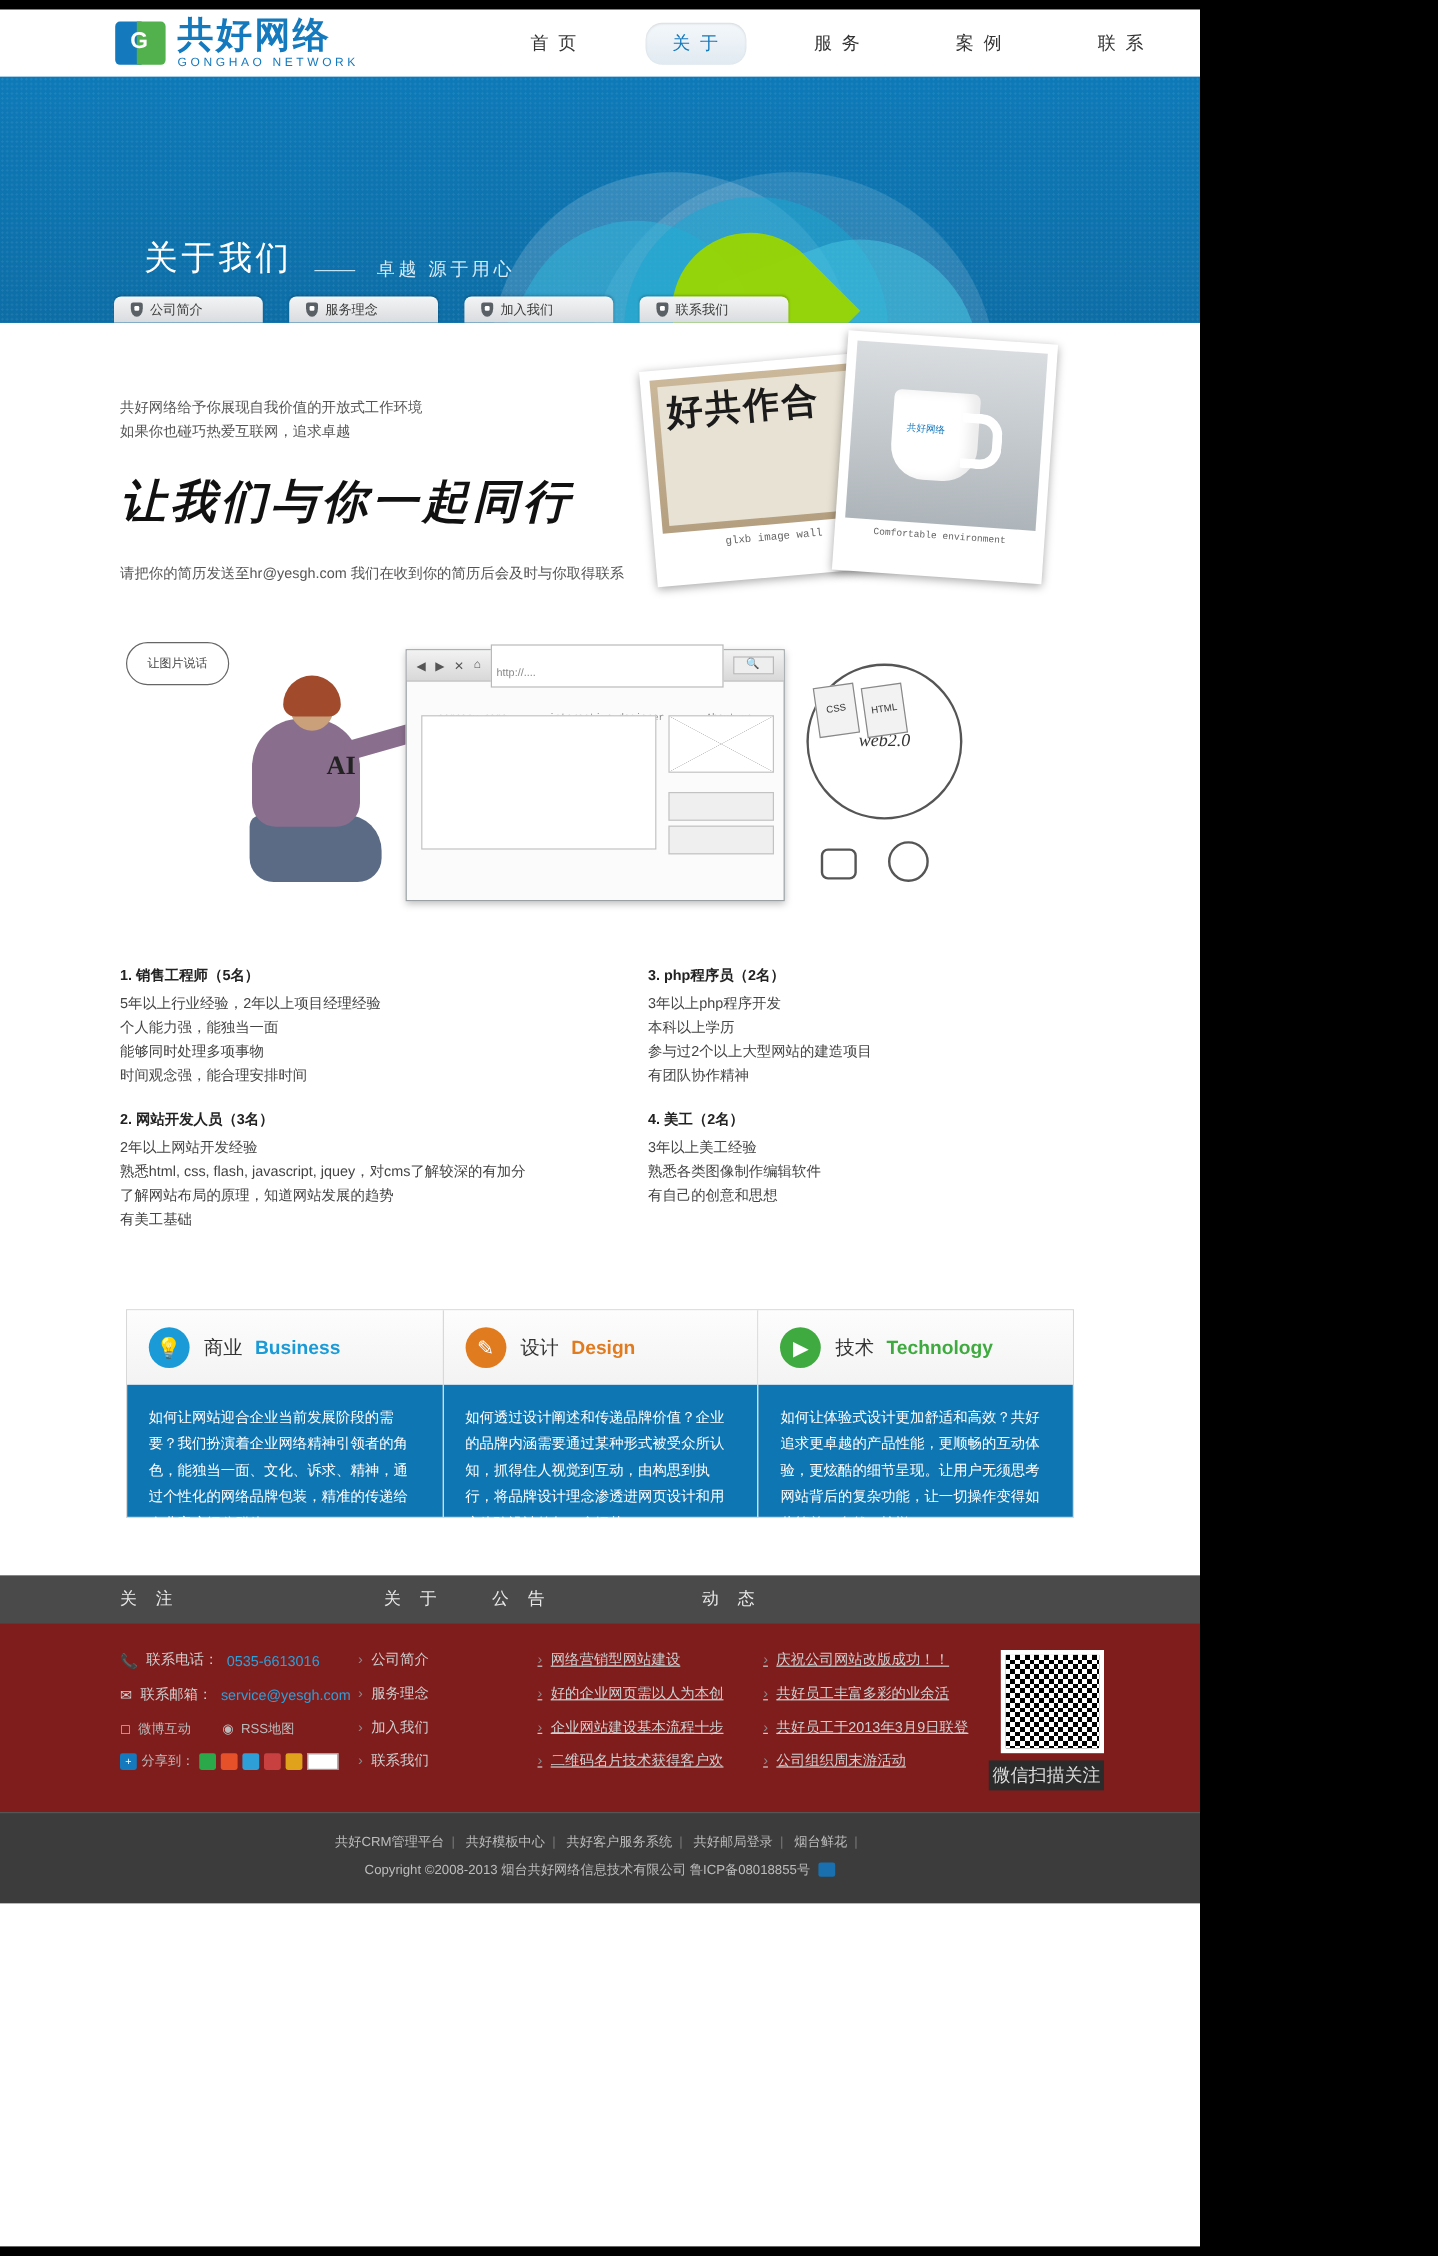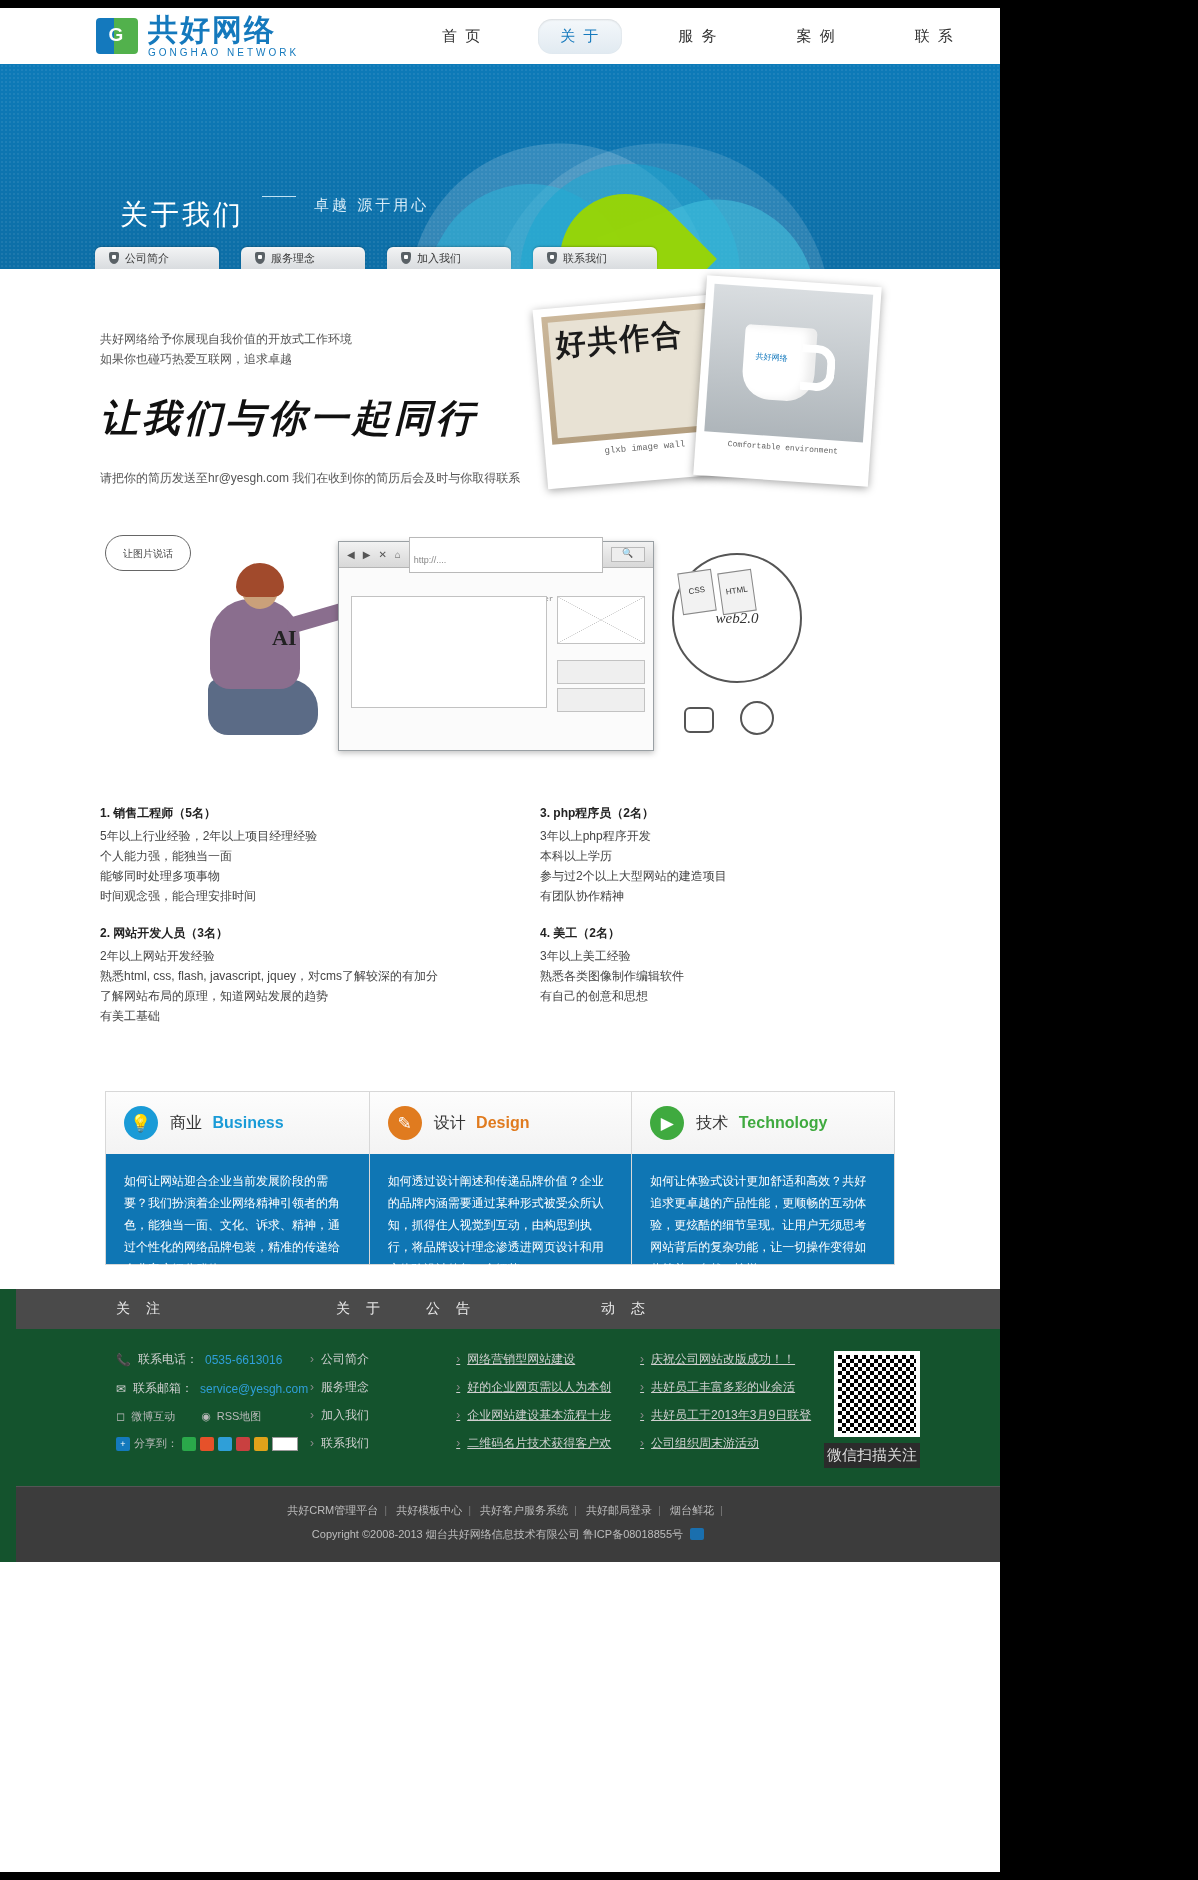--- a/index.html
+++ b/index.html
@@ -89,21 +89,21 @@
   .petal {
     position:absolute; border-radius:50% 50% 50% 0;
     opacity:.55;
   }
   .p1 { left:430px; top:120px; width:200px; height:200px; background:#2fb5d8; transform:rotate(30deg); }
   .p2 { left:520px; top:100px; width:220px; height:220px; background:#1aa6cf; transform:rotate(-20deg); }
   .p3 { left:620px; top:140px; width:200px; height:190px; background:#45c4e0; transform:rotate(70deg); }
   .p4 { left:560px; top:130px; width:130px; height:130px; background:#9ad600; opacity:.95; transform:rotate(45deg); border-radius:50% 0 50% 50%; }
   .banner-title {
     position:absolute; left:120px; top:132px;
-    color:#fff; display:flex; align-items:flex-start; gap:14px;
+    color:#fff; display:flex; align-items:flex-end; gap:14px;
   }
   .banner-title .bt {
     font-size:28px; letter-spacing:3px;
   }
   .banner-title .dash {
     display:inline-block; width:34px; height:1px; background:#bfe2f4; margin:0 4px 8px 4px;
   }
   .banner-title .sub {
     font-size:15px; letter-spacing:3px; color:#d7ecf8;
   }
@@ -273,23 +273,23 @@
   .box .title b { margin-left:6px;text-align:right; }
   .box .title .en-biz { color:#1a9bd7; }
   .box .title .en-des { color:#e07b1f; }
   .box .title .en-tec { color:#3faa3f; }
   .box .body {
     background:#0f76b4; color:#fff; font-size:12px; line-height:22px;
     padding:16px 18px; height:110px;
   }
   
   .footer {
-    margin-top:24px;
-    background:#14532d; color:#cfcfcf;
-    padding:0 0 0 16px;
+    margin-top:48px;
+    background:#7f1d1d; color:#cfcfcf;
+    padding:0 0 0 0;
   }
   .foot-head {
     height:40px; background:#4a4a4a;
     display:flex; align-items:center; padding-left:100px; gap:0;
     font-size:14px; color:#eaeaea; letter-spacing:6px;
   }
   .foot-head span { display:inline-block; }
   .fh1 { width:220px; }
   .fh2 { width:90px; }
   .fh3 { width:175px; }

